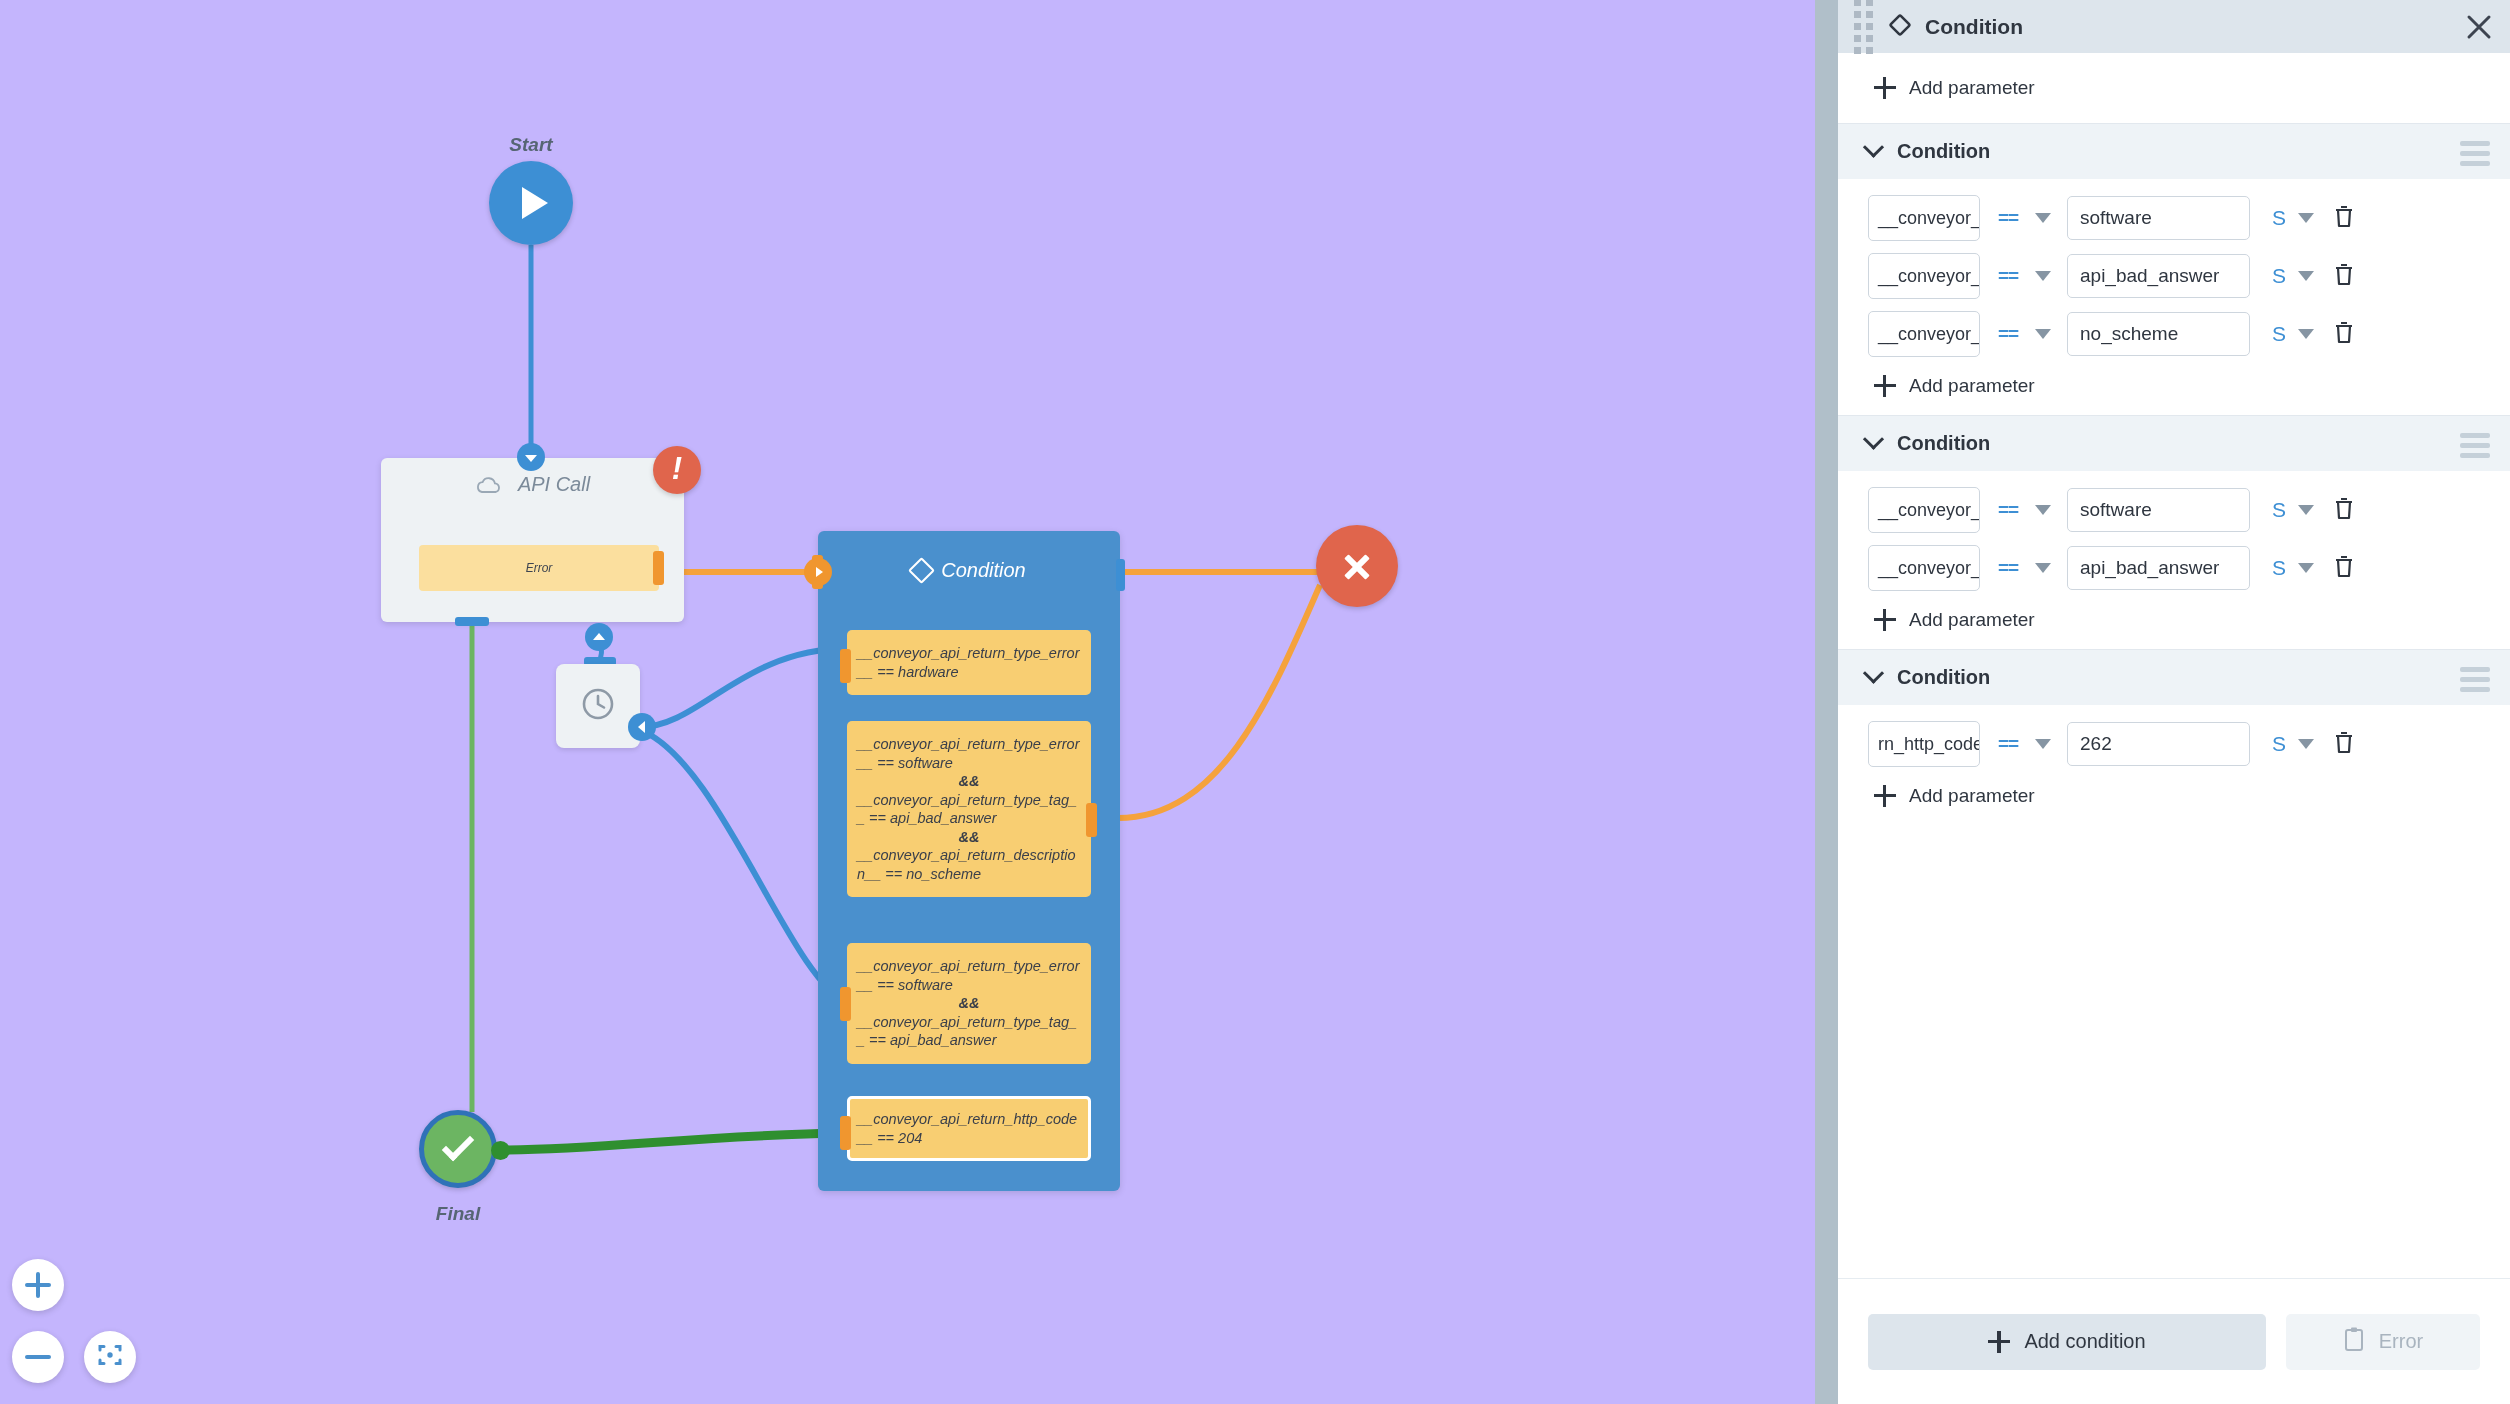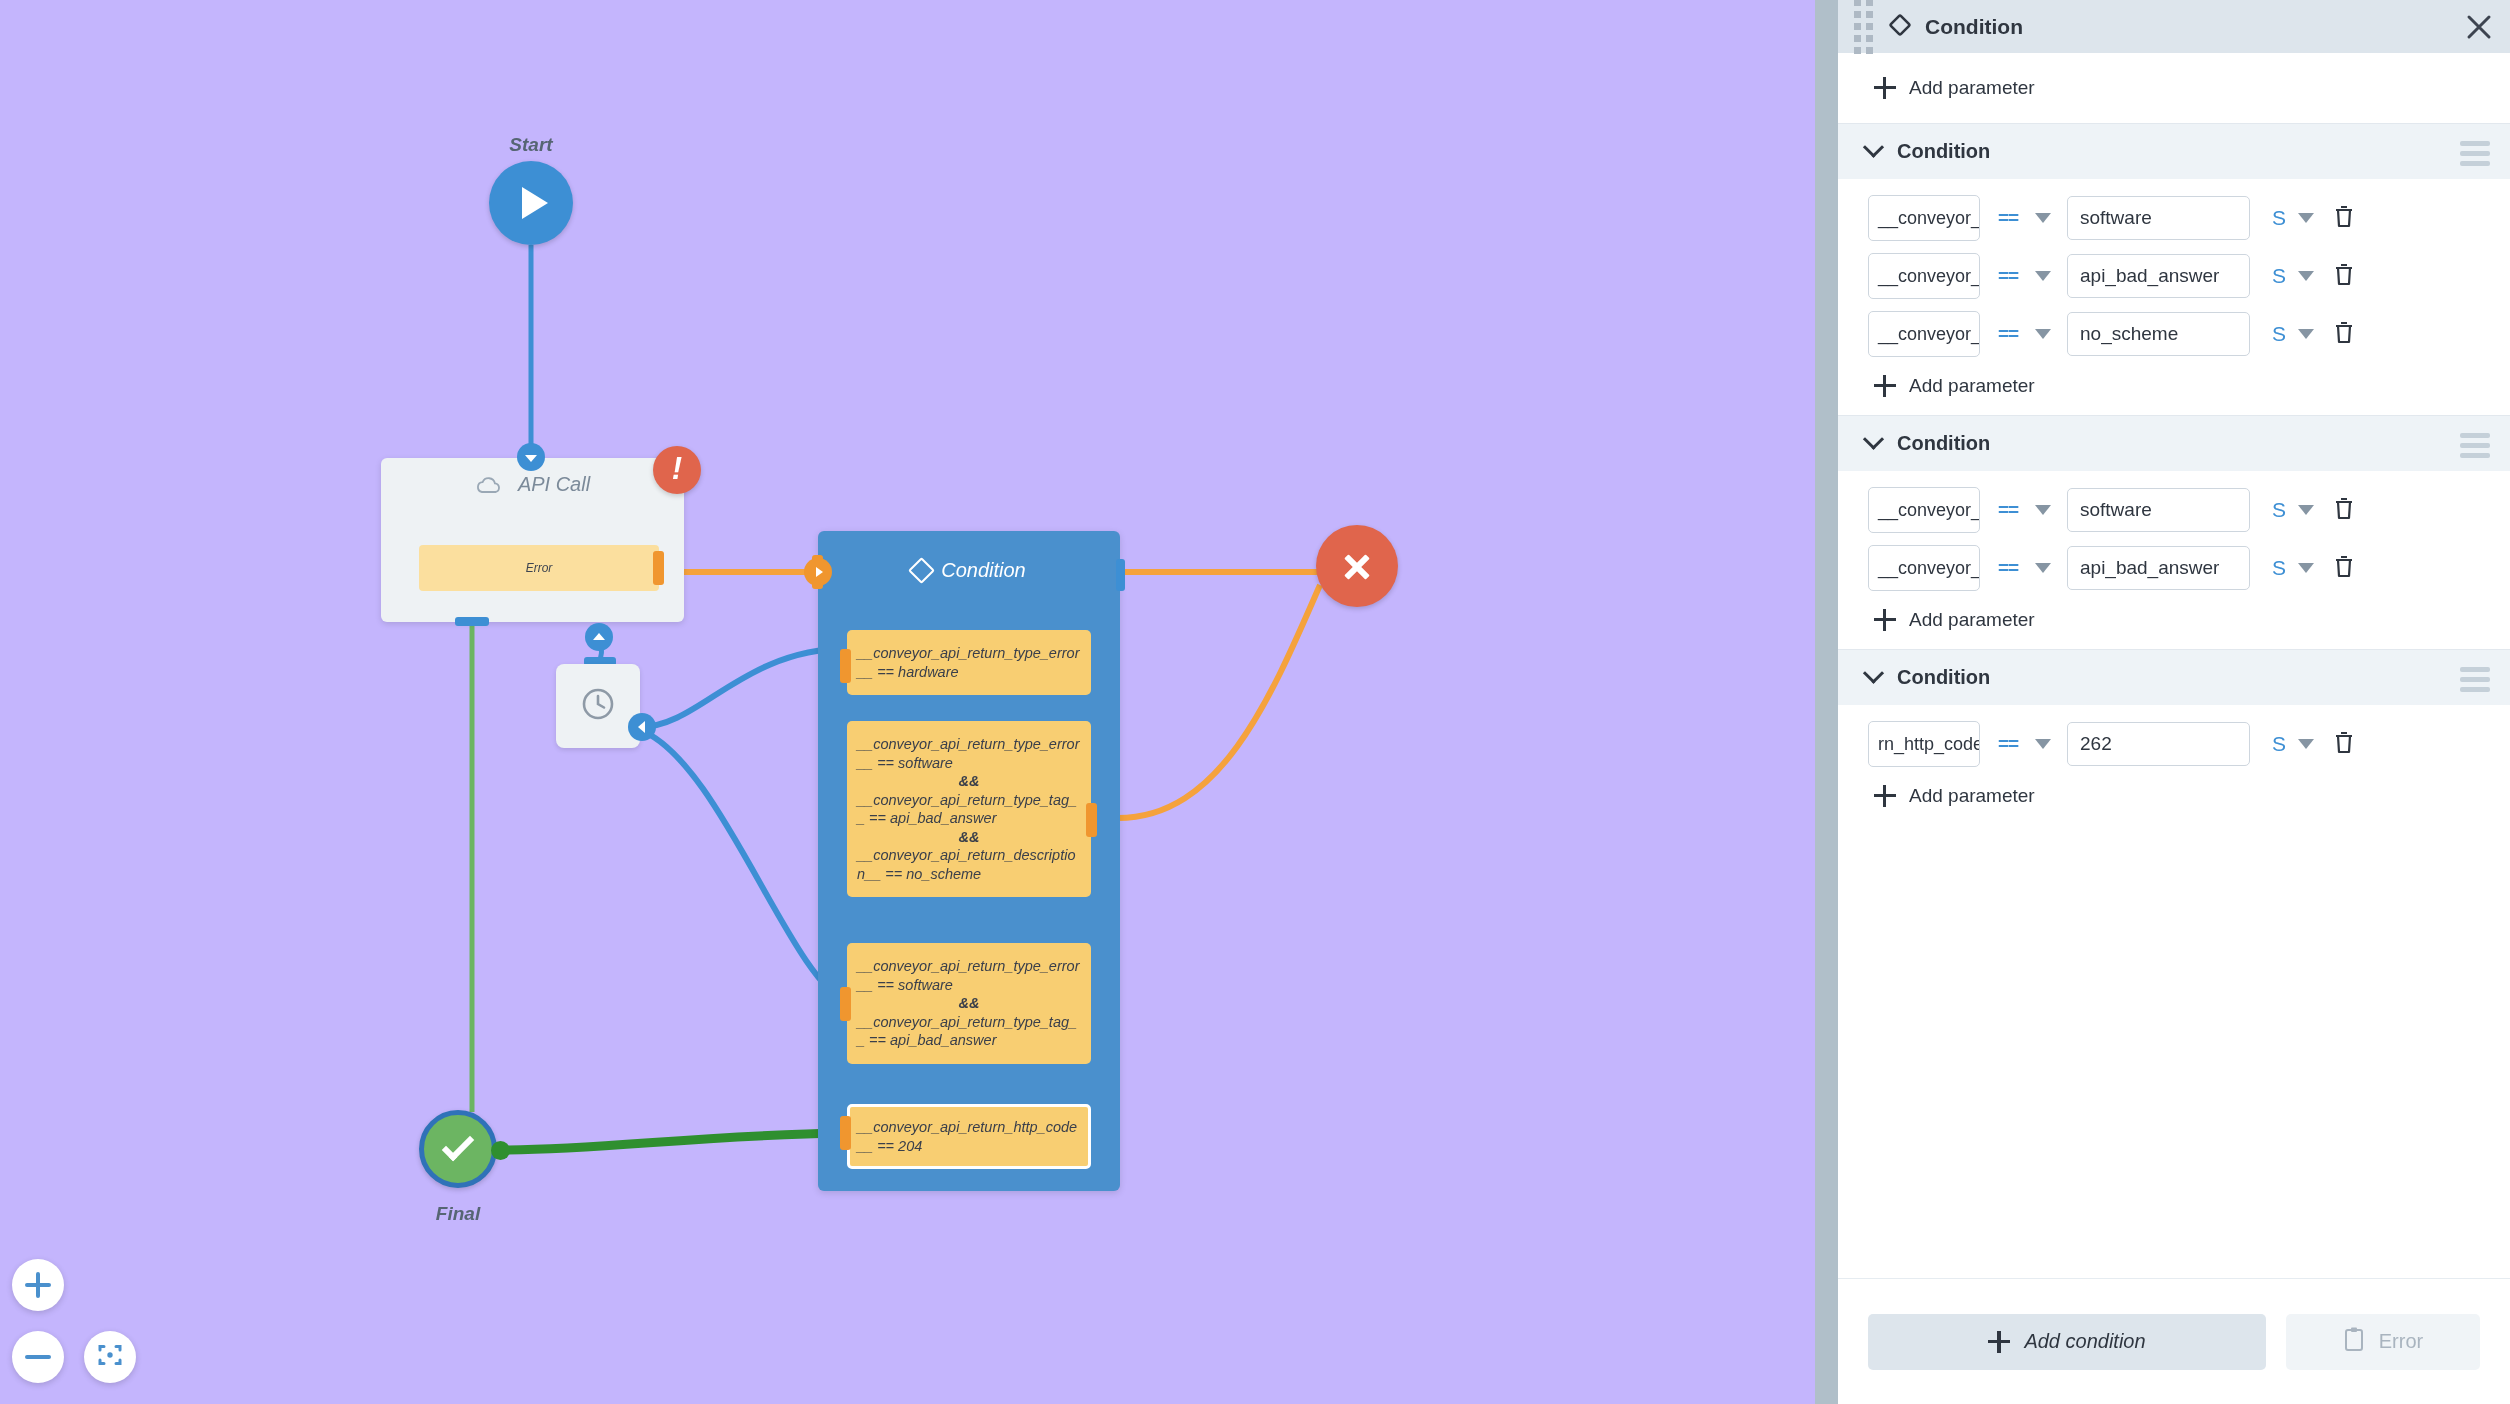--- a/index.html
+++ b/index.html
@@ -262,21 +262,21 @@
   .plus-glyph:after  { left:9px; top:0; width:3.4px; height:22px; }
 
   #panel-footer {
     position: absolute; left: 0; bottom: 0; width: 672px; height: 126px;
     border-top: 1px solid #e6ecf1; background: #fff;
     display: flex; align-items: center; padding: 0 30px; gap: 20px;
   }
   #add-condition-btn {
     flex: 1 1 auto; height: 56px; background: #dde5ec; border-radius: 5px;
     display: flex; align-items: center; justify-content: center; gap: 14px;
-    font-size: 20px; color: #2f3640; cursor: pointer; font-style: italic;
+    font-size: 20px; color: #2f3640; cursor: pointer;
   }
   #paste-btn {
     flex: 0 0 194px; height: 56px; background: #f0f4f7; border-radius: 5px;
     display: flex; align-items: center; justify-content: center; gap: 14px;
     font-size: 20px; color: #a9b4bf; cursor: pointer;
   }
 </style>
 </head>
 <body>
 
@@ -356,21 +356,21 @@
 
       <div class="cond-box" style="top:99px;"><span>__conveyor_api_return_type_err</span><span>or__ == hardware</span></div>
       <span class="port-tab" style="left:22px; top:118px;"></span>
 
       <div class="cond-box" style="top:190px;"><span>__conveyor_api_return_type_err</span><span>or__ == software</span><span class="amp">&amp;&amp;</span><span>__conveyor_api_return_type_ta</span><span>g__ == api_bad_answer</span><span class="amp">&amp;&amp;</span><span>__conveyor_api_return_descript</span><span>ion__ == no_scheme</span></div>
       <span class="port-tab" style="left:268px; top:272px;"></span>
 
       <div class="cond-box" style="top:412px;"><span>__conveyor_api_return_type_err</span><span>or__ == software</span><span class="amp">&amp;&amp;</span><span>__conveyor_api_return_type_ta</span><span>g__ == api_bad_answer</span></div>
       <span class="port-tab" style="left:22px; top:456px;"></span>
 
-      <div class="cond-box selected" style="top:565px;margin-top:8px;"><span>__conveyor_api_return_http_co</span><span>de__ == 204</span></div>
+      <div class="cond-box selected" style="top:565px;"><span>__conveyor_api_return_http_co</span><span>de__ == 204</span></div>
       <span class="port-tab" style="left:22px; top:585px;"></span>
 
       <span class="port-tab" style="left:-6px; top:24px; background:#f0962f;"></span>
       <span class="bar-handle" style="left:298px; top:28px; width:9px; height:32px;"></span>
     </div>
 
     <div class="dot" style="left:804px; top:558px; width:28px; height:28px; background:#f0962f;">
       <span class="dot-arrow-right"></span>
     </div>
 

